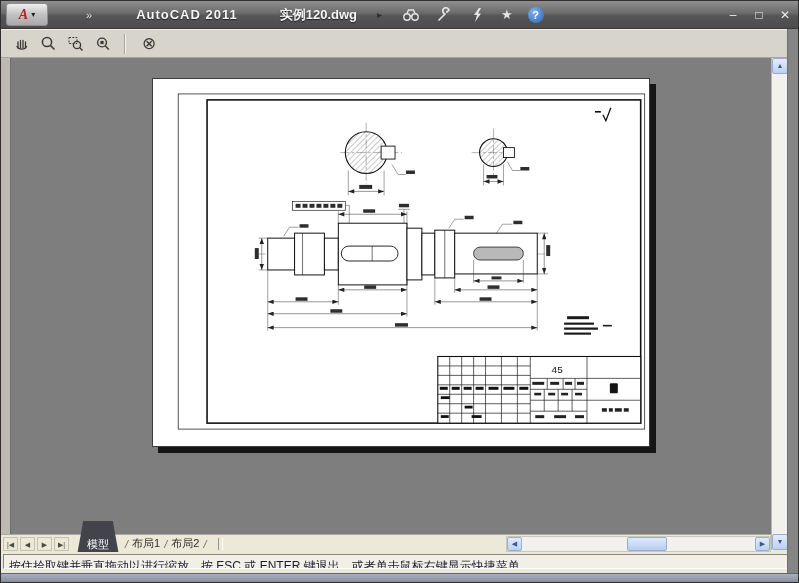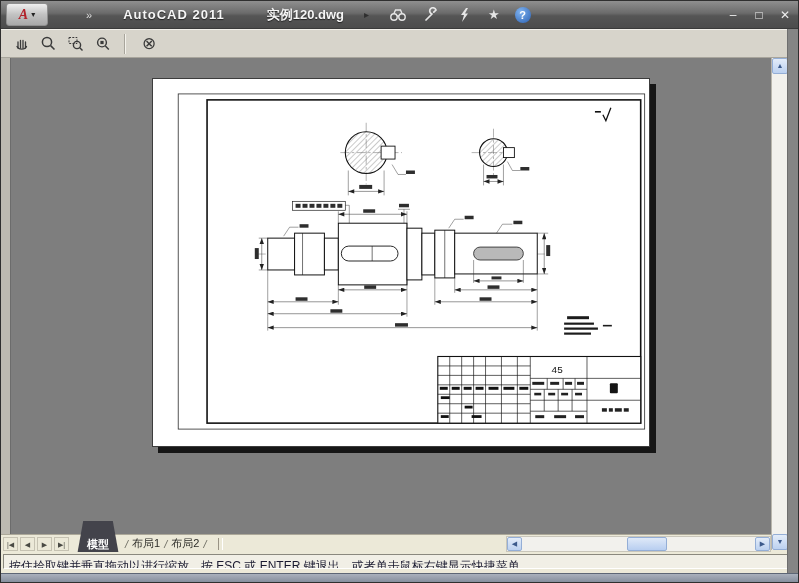--- a/index.html
+++ b/index.html
@@ -7,21 +7,21 @@
           background:#7e7e7e;overflow:hidden;border:1px solid #2f2f2f;box-sizing:border-box;}
   
   .titlebar{position:absolute;left:0;top:0;width:799px;height:28px;
     background:linear-gradient(#8f8f8f,#6b6b6b 45%,#555 55%,#4c4c4c);
     border-bottom:1px solid #3a3a3a;display:flex;align-items:center;box-sizing:border-box;}
   .app-btn{width:40px;height:21px;margin-left:5px;border:1px solid #8f8f8f;border-radius:3px;
     background:linear-gradient(#efefef,#c2c2c2 50%,#a8a8a8);display:flex;align-items:center;justify-content:center;gap:3px;}
   .logo-a{font-family:"Liberation Serif",serif;font-weight:bold;font-style:italic;color:#b2232b;font-size:14px;line-height:1;}
   .caret{font-size:8px;color:#222;}
   .overflow{color:#ddd;font-size:11px;margin-left:38px;letter-spacing:-1px;}
-  .app-title{margin-left:32px;color:#f6f6f6;font-weight:bold;font-size:13px;letter-spacing:1px;
+  .app-title{margin-left:45px;color:#f6f6f6;font-weight:bold;font-size:13px;letter-spacing:1px;
     text-shadow:0 1px 1px #222;}
   .doc-title{margin-left:42px;color:#f6f6f6;font-weight:bold;font-size:13px;text-shadow:0 1px 1px #222;}
   .search-flyout{margin-left:20px;color:#2e2e2e;font-size:10px;}
   .search{margin-left:4px;width:198px;height:15px;border:1px solid #8b8b8b;font-size:11px;
     padding:0 4px;color:#333;background:#fff;}
   .search::placeholder{color:#9a9a9a;font-style:italic;}
   .tb-icons{display:flex;align-items:center;gap:15px;margin-left:20px;}
   .tb-icons .ic{width:18px;height:18px;display:flex;align-items:center;justify-content:center;}
   .star{color:#e4e4e4;font-size:13px;line-height:1;}
   .help{width:16px;height:16px;border-radius:50%;background:radial-gradient(circle at 35% 30%,#7fb2ef,#2b62b4);
@@ -46,21 +46,21 @@
   .vscroll{position:absolute;left:770px;top:57px;width:16px;height:492px;background:#f2f1ed;
     border-left:1px solid #b9b6ad;box-sizing:border-box;}
   .sb-btn{position:absolute;left:0;width:16px;height:16px;background:linear-gradient(#e3ecf9,#bcd1f0);
     border:1px solid #94aed6;box-sizing:border-box;color:#3c5a8c;font-size:7px;text-align:center;line-height:14px;border-radius:2px;}
   .sb-up{top:0;}  .sb-down{bottom:0;}
   
   .tabrow{position:absolute;left:0;top:533px;width:770px;height:18px;background:#ece9d8;
     border-top:1px solid #aca899;box-sizing:border-box;display:flex;align-items:center;font-size:11px;}
   .nav-btn{width:15px;height:14px;margin-left:2px;background:#ece9d8;border:1px solid #c6c2b2;
     color:#4a4a44;font-size:7px;text-align:center;line-height:13px;box-sizing:border-box;}
-  .tab-active{margin-left:6px;background:#43434b;color:#fff;padding:16px 12px;font-weight:bold;
+  .tab-active{margin-left:6px;background:#43434b;color:#fff;padding:16px 12px;font-weight:normal;
     clip-path:polygon(18% 0,82% 0,100% 100%,0 100%);line-height:14px;}
   .tab-slash{color:#6b6b60;margin:0 4px;font-style:italic;}
   .tab-label{color:#2d2d28;}
   .hscroll{position:absolute;left:505px;top:1px;width:265px;height:16px;background:#f2f1ed;
     border:1px solid #c9c6ba;box-sizing:border-box;}
   .hs-btn{position:absolute;top:0;width:15px;height:14px;background:linear-gradient(#e3ecf9,#bcd1f0);
     border:1px solid #94aed6;box-sizing:border-box;color:#3c5a8c;font-size:7px;text-align:center;line-height:12px;border-radius:2px;}
   .hs-left{left:0;} .hs-right{right:0;}
   .hs-thumb{position:absolute;left:120px;top:0;width:40px;height:14px;border-radius:2px;
     background:linear-gradient(#dfe9f8,#b8cef0);border:1px solid #94aed6;box-sizing:border-box;}

